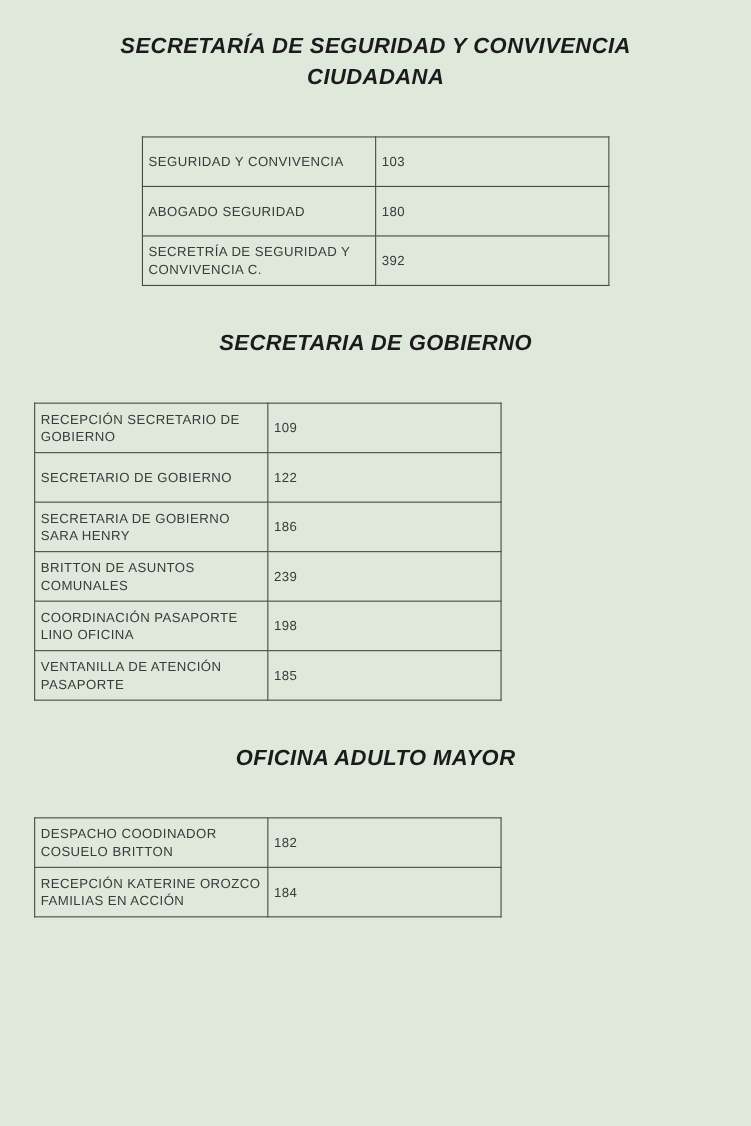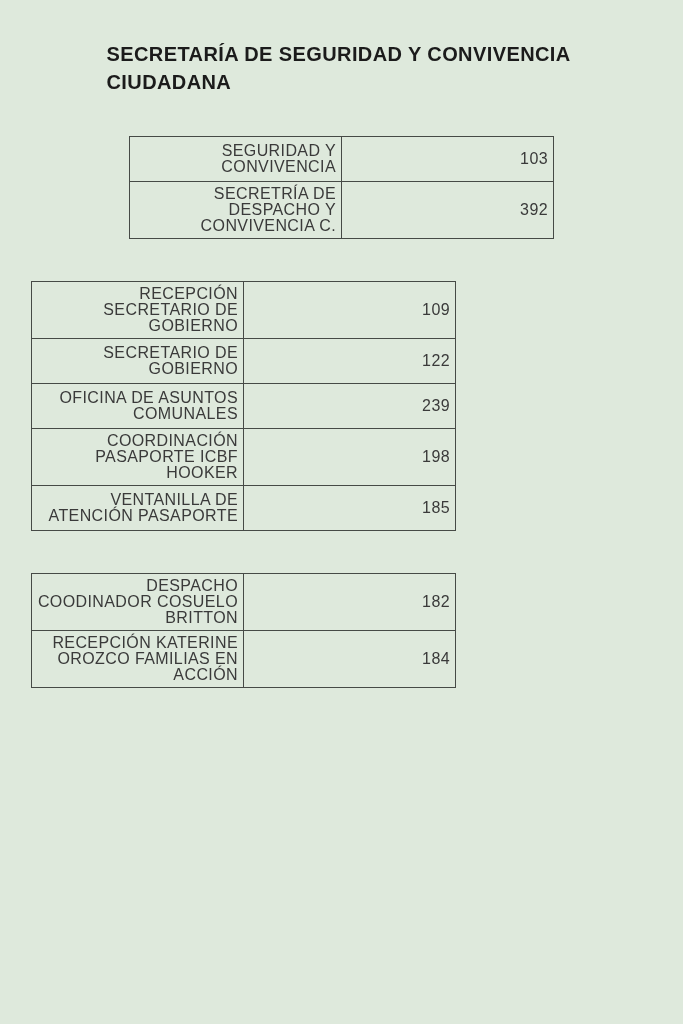--- a/index.html
+++ b/index.html
@@ -21,23 +21,24 @@
     height: 1024px;
     padding-top: 28px;
   }
 
   .section-title {
     font-size: 20px;
     line-height: 28px;
     font-weight: 700;
     letter-spacing: 0.4px;
     color: #1b1b1b;
-    text-align: left;
+    text-align: center;
     max-width: 470px;
-    margin: 12px auto;
+    margin: 0 auto;
+    font-style: italic;
   }
 
   .section-title.sub {
     margin-top: 40px;
     line-height: 24px;
   }
 
   .directory-table {
     width: 425px;
     margin: 40px auto 0;
@@ -46,75 +47,85 @@
 
   .directory-table.gap-lg {
     margin-top: 42px;
     margin-left: 31px;
   }
 
   .directory-table td {
     border: 1.4px solid #464a46;
     width: 50%;
     height: 45px;
-    text-align: right;
+    text-align: left;
     vertical-align: middle;
-    font-size: 16px;
+    font-size: 12px;
     line-height: 16px;
     letter-spacing: 0.4px;
     color: #3a3a3a;
     padding: 4px 5px;
   }
 </style>
 </head>
 <body>
 
 <div class="page">
 
   <h1 class="section-title">SECRETARÍA DE SEGURIDAD Y CONVIVENCIA CIUDADANA</h1>
 
   <table class="directory-table">
     <tbody>
       <tr>
         <td>SEGURIDAD Y CONVIVENCIA</td>
         <td>103</td>
       </tr>
       <tr>
-        <td>SECRETRÍA DE DESPACHO Y CONVIVENCIA C.</td>
+        <td>ABOGADO SEGURIDAD</td>
+        <td>180</td>
+      </tr>
+      <tr>
+        <td>SECRETRÍA DE SEGURIDAD Y CONVIVENCIA C.</td>
         <td>392</td>
       </tr>
     </tbody>
   </table>
 
+  <h2 class="section-title sub">SECRETARIA DE GOBIERNO</h2>
 
   <table class="directory-table gap-lg">
     <tbody>
       <tr>
         <td>RECEPCIÓN SECRETARIO DE GOBIERNO</td>
         <td>109</td>
       </tr>
       <tr>
         <td>SECRETARIO DE GOBIERNO</td>
         <td>122</td>
       </tr>
       <tr>
-        <td>OFICINA DE ASUNTOS COMUNALES</td>
+        <td>SECRETARIA DE GOBIERNO SARA HENRY</td>
+        <td>186</td>
+      </tr>
+      <tr>
+        <td>BRITTON DE ASUNTOS COMUNALES</td>
         <td>239</td>
       </tr>
       <tr>
-        <td>COORDINACIÓN PASAPORTE ICBF HOOKER</td>
+        <td>COORDINACIÓN PASAPORTE LINO OFICINA</td>
         <td>198</td>
       </tr>
       <tr>
         <td>VENTANILLA DE ATENCIÓN PASAPORTE</td>
         <td>185</td>
       </tr>
     </tbody>
   </table>
 
+  <h2 class="section-title sub">OFICINA ADULTO MAYOR</h2>
 
   <table class="directory-table gap-lg">
     <tbody>
       <tr>
         <td>DESPACHO COODINADOR COSUELO BRITTON</td>
         <td>182</td>
       </tr>
       <tr>
         <td>RECEPCIÓN KATERINE OROZCO FAMILIAS EN ACCIÓN</td>
         <td>184</td>

